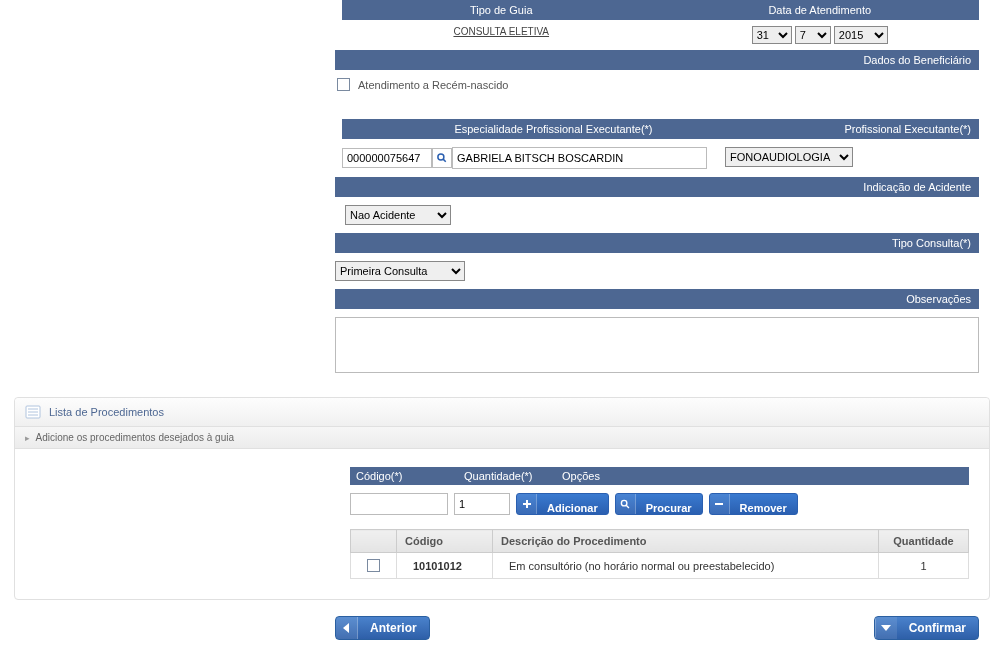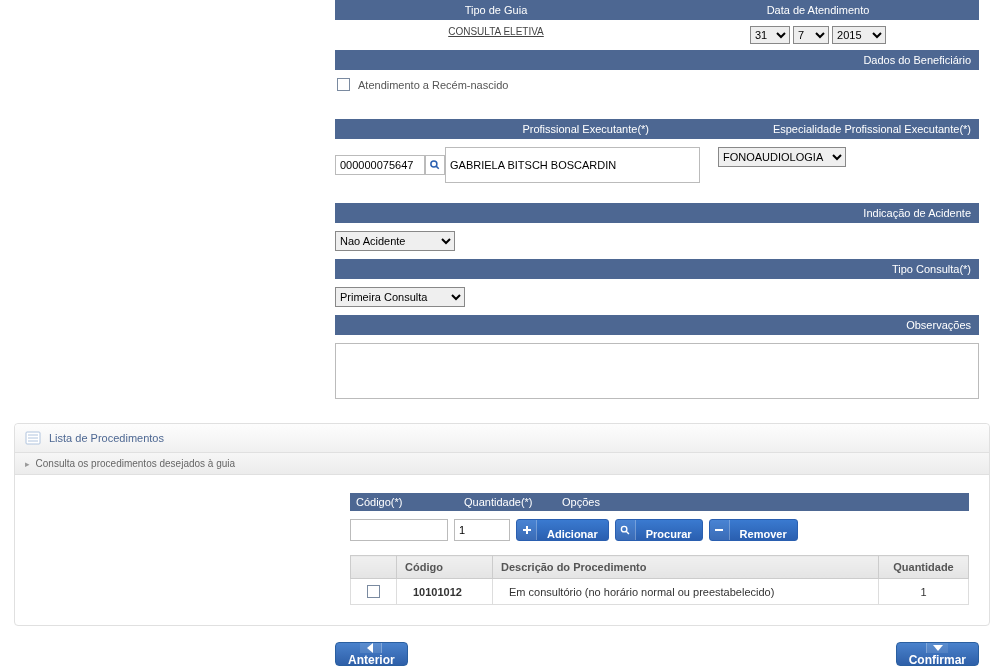--- a/index.html
+++ b/index.html
@@ -1,39 +1,39 @@
 <!DOCTYPE html>
 <html><head>
   <meta charset="utf-8">
   <style>
     * { box-sizing: border-box; margin: 0; padding: 0; }
     body { font-family: Verdana, Arial, sans-serif; font-size: 11px; background: #f5f5f5; color: #333; }
     .page { width: 1004px; margin: 0 auto; background: #fff; min-height: 669px; position: relative; }
     .form-area { padding-left: 335px; padding-right: 25px; }
-    .hrow { display: flex; }
+    .hrow { display: flex; margin-left: 7px; }
     .hcell { flex: 1; }
     .section-header { background: #4d6792; color: #fff; font-size: 11px; padding: 4px 8px; font-weight: normal; text-align: right; }
-    .section-header.small { margin-top: 12px; }
+    .section-header.small { }
     .centered { text-align: center; }
     .guide-type-value { text-align: center; font-size: 10px; color: #444; padding: 6px 0; text-decoration: underline; }
     .date-selects { text-align: center; padding: 6px 0; }
     .date-selects select { font-size: 11px; border: 1px solid #888; background: #eee; height: 18px; }
     .date-selects select.d { width: 40px; }
     .date-selects select.m { width: 36px; }
     .date-selects select.y { width: 54px; }
     .beneficiary-row { display: flex; align-items: center; padding: 8px 2px; }
     .chk { width: 13px; height: 13px; border: 1px solid #7a8aa0; margin-right: 8px; background: #fff; }
     .label-txt { color: #555; font-size: 11px; }
     .field-row { display: flex; align-items: center; padding: 8px 0; gap: 0; }
     input[type=text].code { width: 90px; height: 20px; font-size: 11px; padding: 2px 4px; border: 1px solid #bbb; }
-    input[type=text].name { width: 255px; height: 36px; font-size: 11px; padding: 2px 4px; border: 1px solid #bbb; }
+    input[type=text].name { width: 255px; height: 22px; font-size: 11px; padding: 2px 4px; border: 1px solid #bbb; }
     .lookup-btn { width: 20px; height: 20px; background: #fff; border: 1px solid #bbb; display: inline-flex; align-items: center; justify-content: center; cursor: pointer; }
     .lookup-btn svg { width: 12px; height: 12px; }
     select.spec { width: 128px; height: 20px; font-size: 11px; border: 1px solid #888; }
-    select.acc { width: 120px; height: 20px; font-size: 11px; border: 1px solid #888; }
+    select.acc { width: 106px; height: 20px; font-size: 11px; border: 1px solid #888; margin-left: 10px; }
     select.cons { width: 130px; height: 20px; font-size: 11px; border: 1px solid #888; }
     textarea.obs { width: 100%; height: 56px; border: 1px solid #bbb; resize: none; font-size: 11px; padding: 4px; overflow-y: scroll; }
     .panel { margin: 16px 14px 0 14px; border: 1px solid #e0e0e0; border-radius: 4px; }
     .panel-header { display: flex; align-items: center; padding: 6px 10px; background: linear-gradient(#fdfdfd, #f0f0f0); border-bottom: 1px solid #e0e0e0; border-radius: 4px 4px 0 0; }
     .panel-header .ph-icon { width: 16px; height: 16px; margin-right: 8px; }
     .panel-header .ph-title { color: #4d6792; font-size: 11px; }
     .panel-sub { background: linear-gradient(#f6f6f6, #ececec); border-bottom: 1px solid #e0e0e0; padding: 5px 10px; font-size: 10px; color: #666; display: flex; align-items: center; }
     .panel-sub .arrow { margin-right: 6px; color: #999; font-size: 9px; }
     .panel-body { padding: 18px 20px 20px 20px; padding-left: 335px; }
     .proc-header-bar { background: #4d6792; display: flex; padding: 3px 6px; }
@@ -47,21 +47,21 @@
     .action-btn .ic { width: 20px; height: 100%; display: inline-flex; align-items: center; justify-content: center; background: rgba(255,255,255,0.08); border-right: 1px solid rgba(255,255,255,0.25); }
     .action-btn .lbl { padding: 0 10px; }
     .proc-table { width: 100%; border-collapse: collapse; margin-top: 6px; }
     .proc-table th { background: linear-gradient(#f0f0f0, #e4e4e4); border: 1px solid #ccc; padding: 5px 8px; font-size: 11px; color: #555; text-align: left; font-weight: bold; }
     .proc-table td { border: 1px solid #ddd; padding: 6px 16px; font-size: 11px; color: #333; background: #fff; }
     .proc-table td.chkcell { width: 26px; text-align: center; }
     .proc-table th.qtyh, .proc-table td.qtyc { text-align: center; width: 90px; }
     .proc-table th.chkh { width: 26px; }
     .proc-table td.code-cell { font-weight: bold; width: 96px; }
     .nav-row { display: flex; justify-content: space-between; padding: 16px 20px 12px 335px; padding-right: 25px; }
-    .nav-btn { display: inline-flex; align-items: center; background: linear-gradient(#4a82cc, #2e5fa8); border: 1px solid #2a5fa0; border-radius: 4px; color: #fff; font-size: 12px; font-weight: bold; cursor: pointer; height: 24px; overflow: hidden; flex-direction: column; }
+    .nav-btn { display: inline-flex; align-items: center; background: linear-gradient(#4a82cc, #2e5fa8); border: 1px solid #2a5fa0; border-radius: 4px; color: #fff; font-size: 12px; font-weight: bold; cursor: pointer; height: 24px; overflow: hidden; }
     .nav-btn .ic { width: 22px; height: 100%; display: inline-flex; align-items: center; justify-content: center; background: rgba(255,255,255,0.1); }
     .nav-btn.prev .ic { border-right: 1px solid rgba(255,255,255,0.25); }
     .nav-btn.next .ic { border-left: 1px solid rgba(255,255,255,0.25); }
     .nav-btn .lbl { padding: 0 12px; }
     .spacer-20 { height: 20px; }
   </style>
 </head>
 <body>
 
 <div class="page">
@@ -86,24 +86,24 @@
     <div class="section-header">Dados do Beneficiário</div>
     <div class="beneficiary-row">
       <div class="chk"></div>
       <span class="label-txt">Atendimento a Recém-nascido</span>
     </div>
 
     <div class="spacer-20"></div>
 
     <div class="hrow">
       <div class="hcell">
+        <div class="section-header">Especialidade Profissional Executante(*)</div>
+      </div>
+      <div class="hcell">
         <div class="section-header">Profissional Executante(*)</div>
-      </div>
-      <div class="hcell">
-        <div class="section-header">Especialidade Profissional Executante(*)</div>
       </div>
     </div>
     <div class="hrow">
       <div class="hcell">
         <div class="field-row">
           <input type="text" class="code" value="000000075647" style="">
           <div class="lookup-btn">
             <svg viewBox="0 0 16 16">
                 <circle cx="6.5" cy="6.5" r="4" fill="none" stroke="#2a5fb0" stroke-width="2"></circle>
                 <line x1="9.5" y1="9.5" x2="13" y2="13" stroke="#2a5fb0" stroke-width="2"></line>
@@ -141,21 +141,21 @@
       <svg class="ph-icon" viewBox="0 0 16 16">
         <rect x="1" y="2" width="14" height="12" rx="1" fill="#fff" stroke="#b0c4de"></rect>
         <line x1="3" y1="5" x2="13" y2="5" stroke="#b0c4de"></line>
           <line x1="3" y1="8" x2="13" y2="8" stroke="#b0c4de"></line>
           <line x1="3" y1="11" x2="13" y2="11" stroke="#b0c4de"></line>
       </svg>
       <span class="ph-title">Lista de Procedimentos</span>
     </div>
     <div class="panel-sub">
       <span class="arrow">▸</span>
-      <span>Consulta os procedimentos desejados à guia</span>
+      <span>Adicione os procedimentos desejados à guia</span>
     </div>
     <div class="panel-body">
       <div class="proc-header-bar">
         <div class="col c1">Código(*)</div>
         <div class="col c2">Quantidade(*)</div>
         <div class="col">Opções</div>
       </div>
       <div class="proc-inputs">
         <input type="text" class="code2" value="" style="">
         <input type="text" class="qty" value="1" style="">

